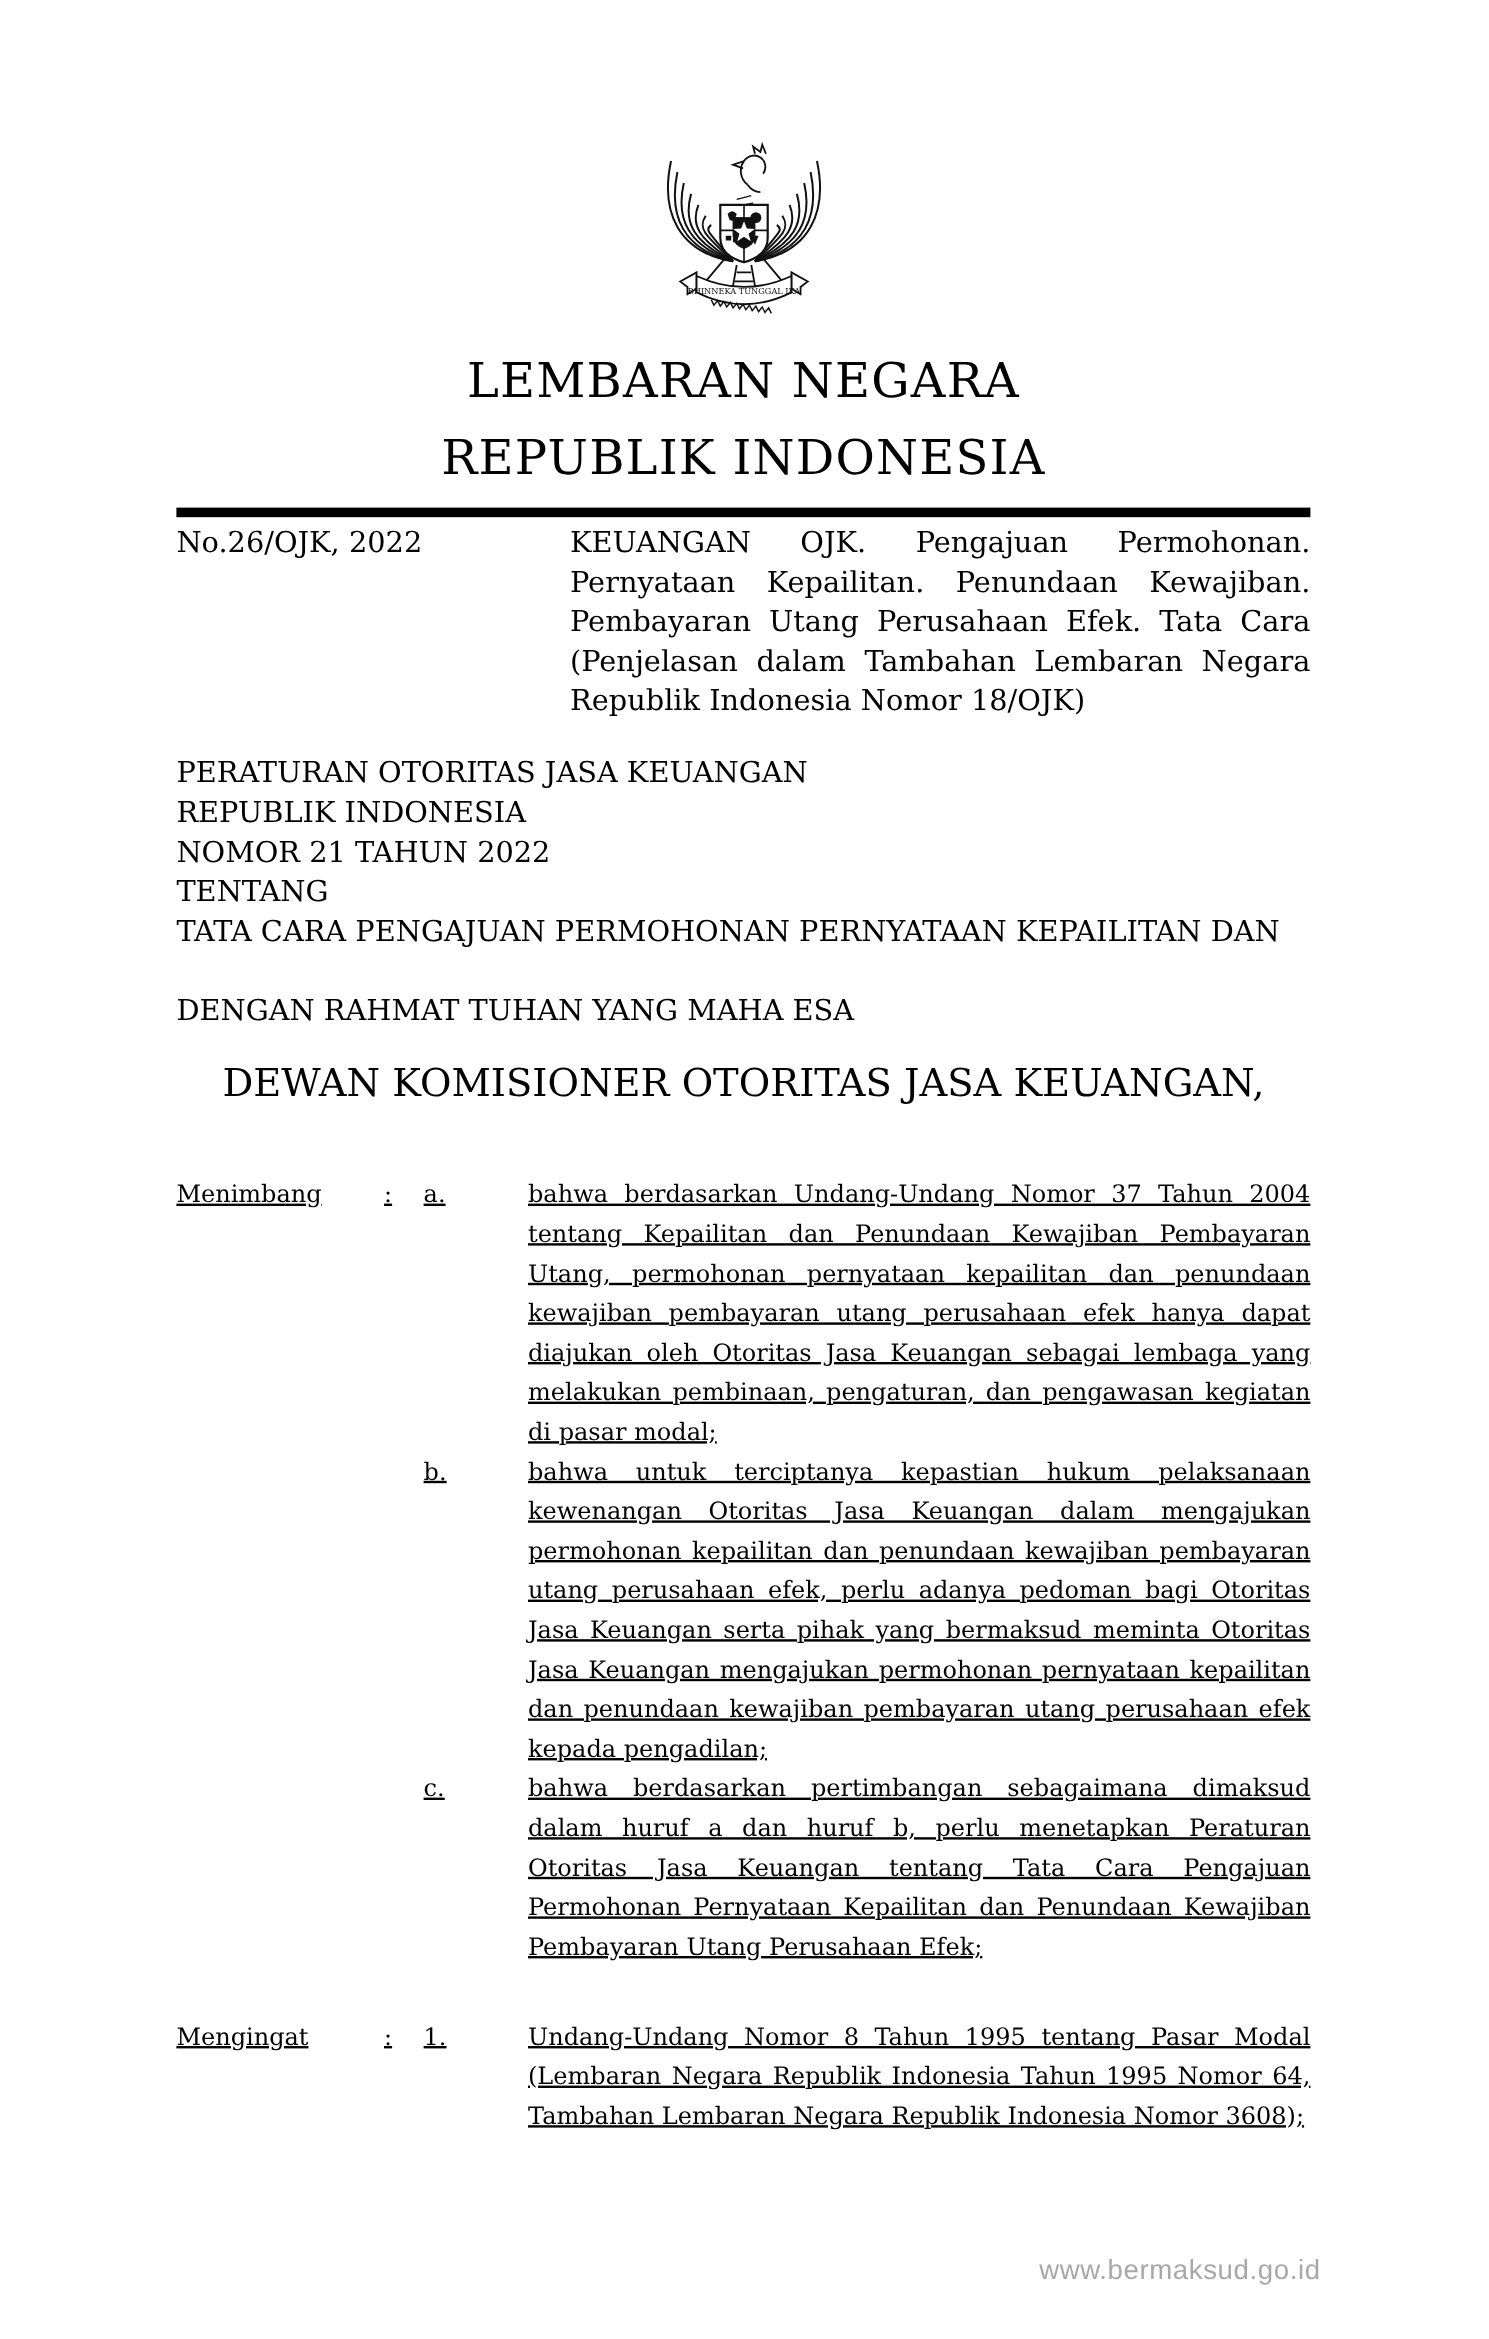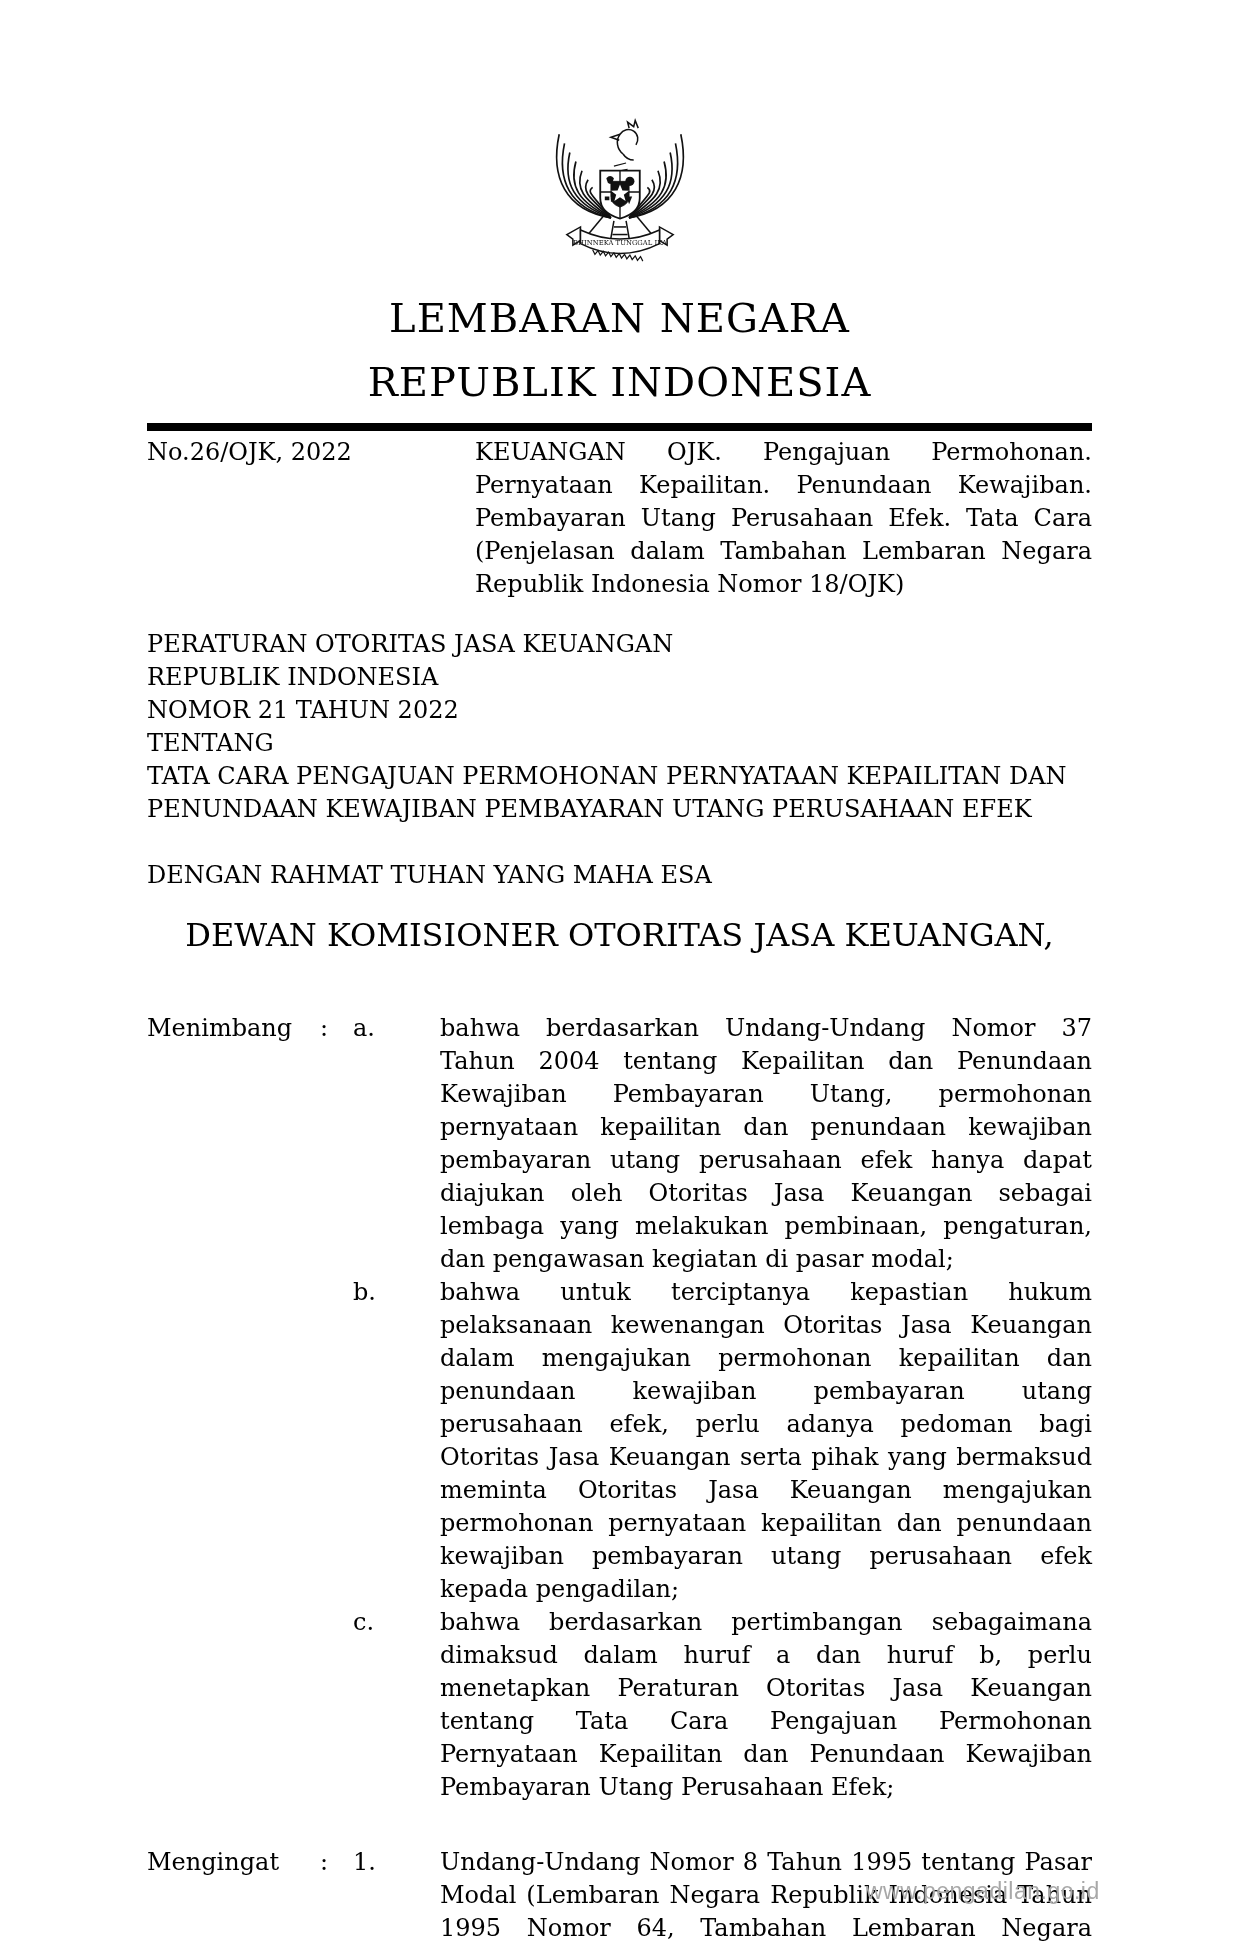--- a/index.html
+++ b/index.html
@@ -41,22 +41,23 @@
   
   .reg-title { margin-top: 27px; text-align: left; font-size: 24px; line-height: 33px; }
   .reg-invocation { margin-top: 33px; text-align: left; font-size: 24px; line-height: 33px; }
   .reg-authority { margin-top: 27px; text-align: center; font-size: 32px; line-height: 33px; }
 
   
   .clause {
     display: grid;
     grid-template-columns: 173px 33px 1fr;
     align-items: start;
-    font-size: 24px;
+    font-size: 20px;
     line-height: 33px;
+    text-decoration: underline;
   }
   .clause-considering { margin-top: 60px; }
   .clause-remembering { margin-top: 42px; }
   .clause-item { display: grid; grid-template-columns: 60px 1fr; align-items: start; }
   .clause-item-text { text-align: justify; margin-left: 27px; }
 
   
   .footer-watermark {
     position: absolute;
     top: 1878px;
@@ -167,21 +168,20 @@
       <div class="gazette-number">No.26/OJK, 2022</div>
       <div class="gazette-subject">KEUANGAN OJK. Pengajuan Permohonan. Pernyataan Kepailitan. Penundaan Kewajiban. Pembayaran Utang Perusahaan Efek. Tata Cara (Penjelasan dalam Tambahan Lembaran Negara Republik Indonesia Nomor 18/OJK)</div>
     </div>
 
     <div class="reg-title">
       <div>PERATURAN OTORITAS JASA KEUANGAN</div>
       <div>REPUBLIK INDONESIA</div>
       <div>NOMOR 21 TAHUN 2022</div>
       <div>TENTANG</div>
       <div>TATA CARA PENGAJUAN PERMOHONAN PERNYATAAN KEPAILITAN DAN</div>
-      <div>PENUNDAAN KEWAJIBAN PEMBAYARAN UTANG PERUSAHAAN EFEK</div>
     </div>
 
     <div class="reg-invocation">DENGAN RAHMAT TUHAN YANG MAHA ESA</div>
     <div class="reg-authority">DEWAN KOMISIONER OTORITAS JASA KEUANGAN,</div>
 
     <div class="clause clause-considering">
       <div class="clause-label">Menimbang</div>
       <div class="clause-colon">:</div>
       <div class="clause-items">
         <div class="clause-item">
@@ -205,14 +205,14 @@
       <div class="clause-items">
         <div class="clause-item">
           <span class="clause-item-marker">1.</span>
           <div class="clause-item-text">Undang-Undang Nomor 8 Tahun 1995 tentang Pasar Modal (Lembaran Negara Republik Indonesia Tahun 1995 Nomor 64, Tambahan Lembaran Negara Republik Indonesia Nomor 3608);</div>
         </div>
       </div>
     </div>
 
   </div>
 
-  <div class="footer-watermark">www.pengadilan.go.id</div>
+  <div class="footer-watermark">www.bermaksud.go.id</div>
 </div>
 
 </body></html>

